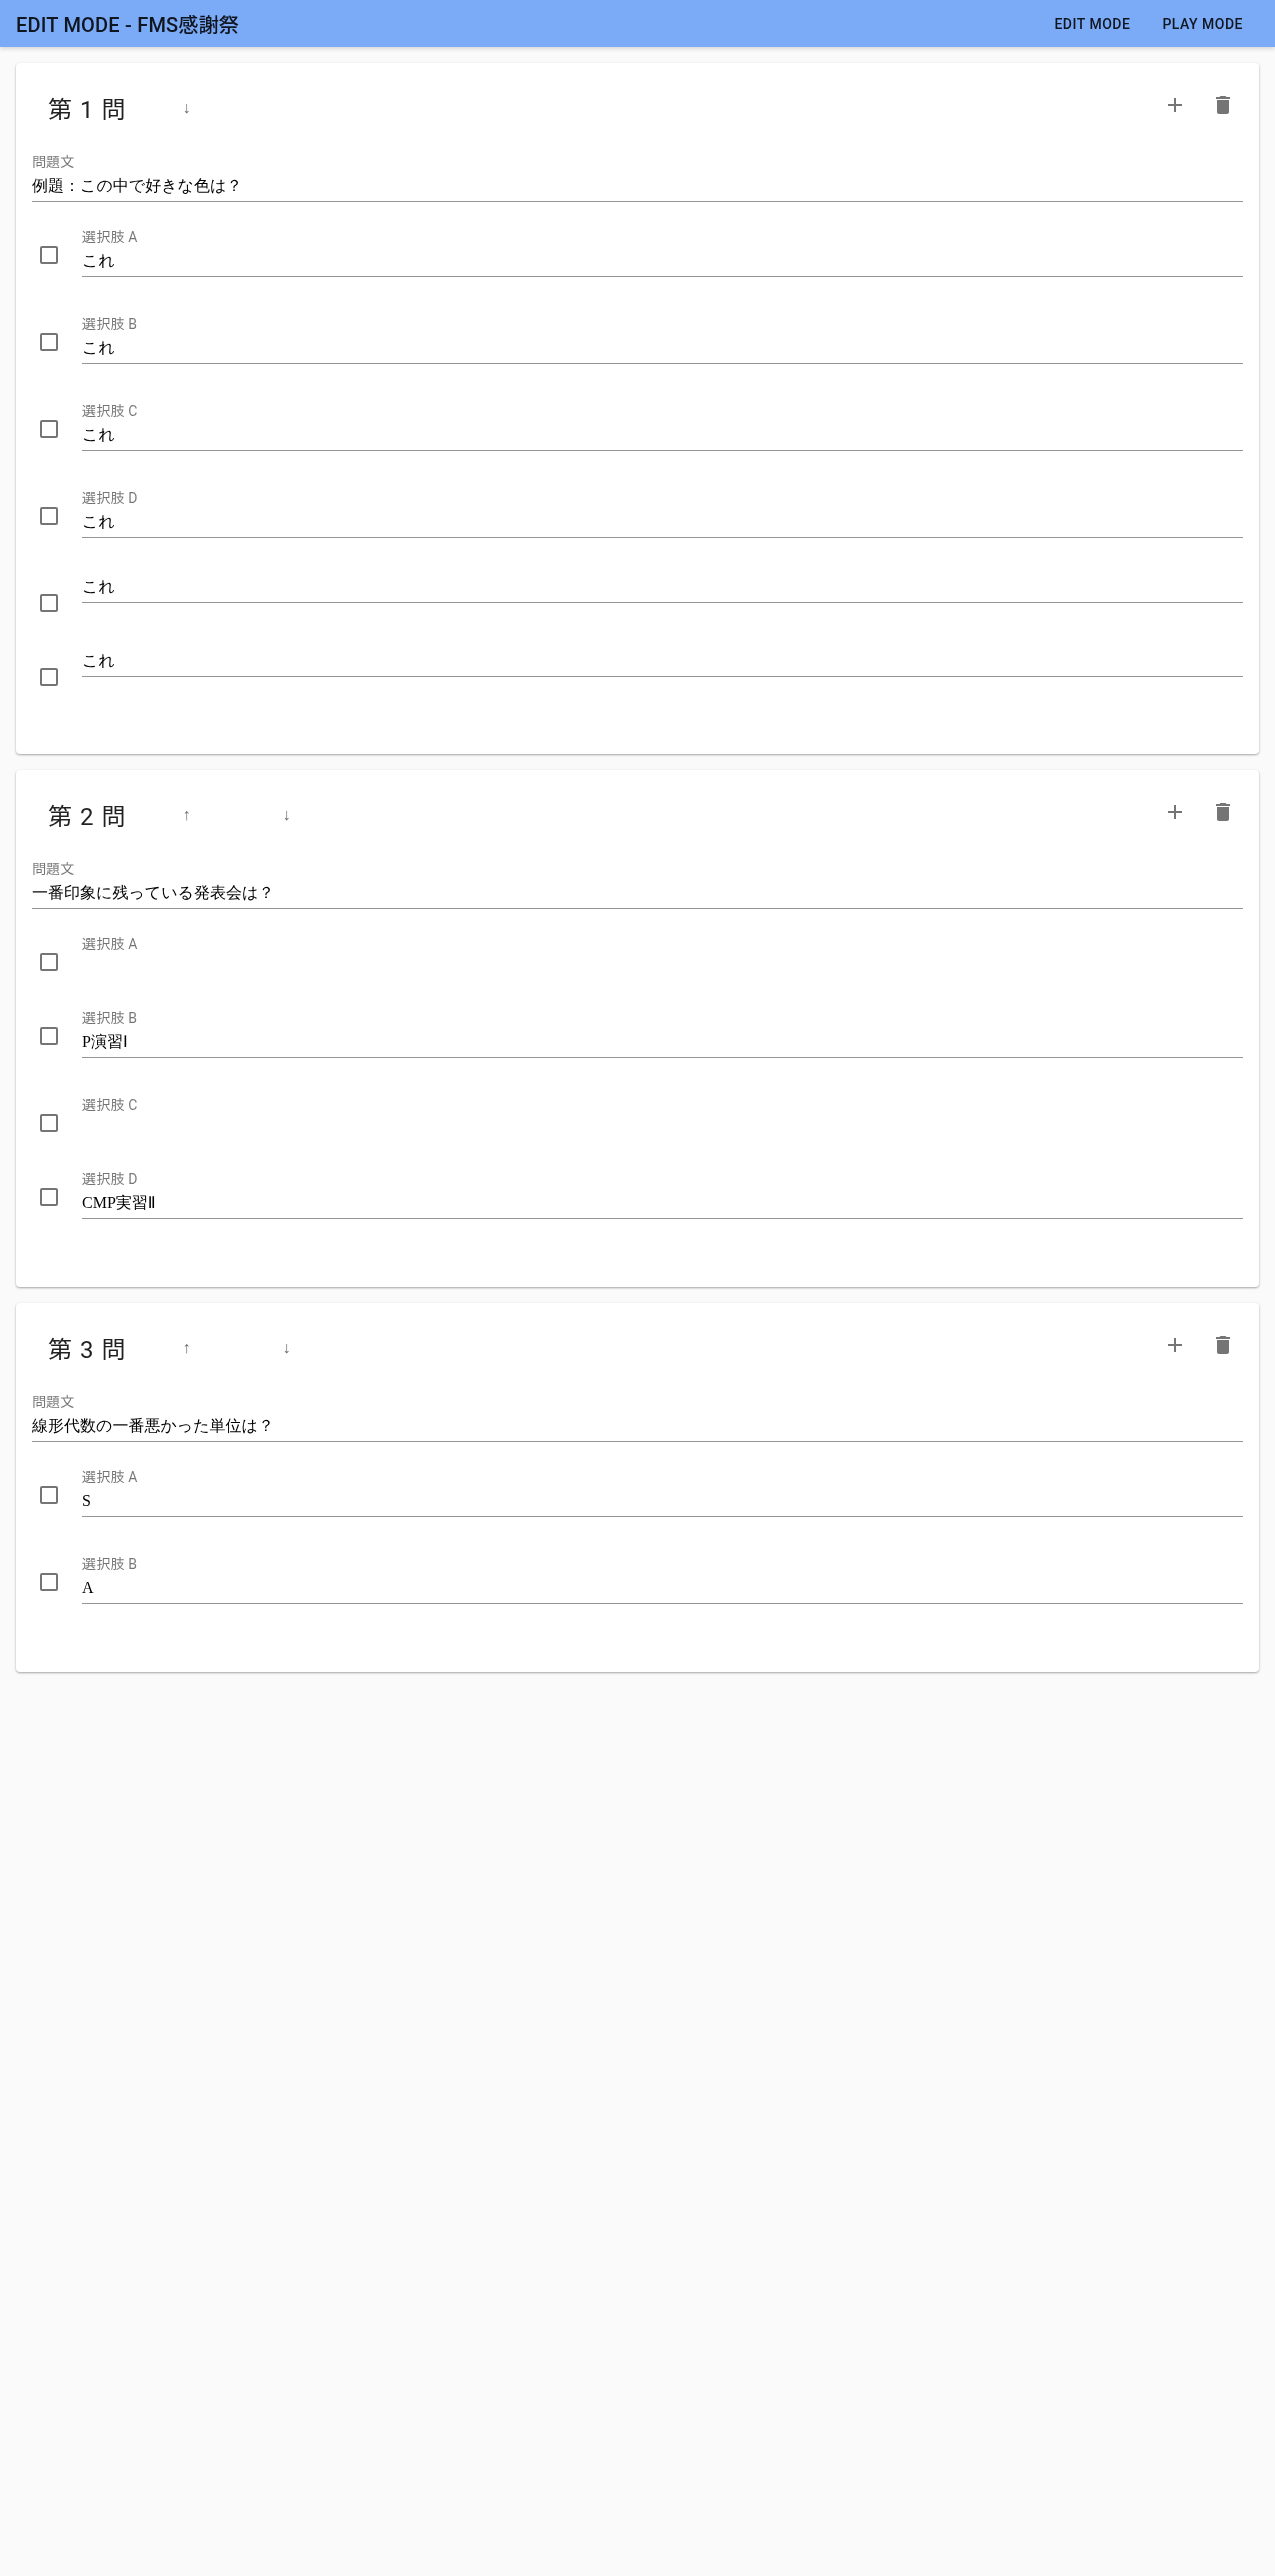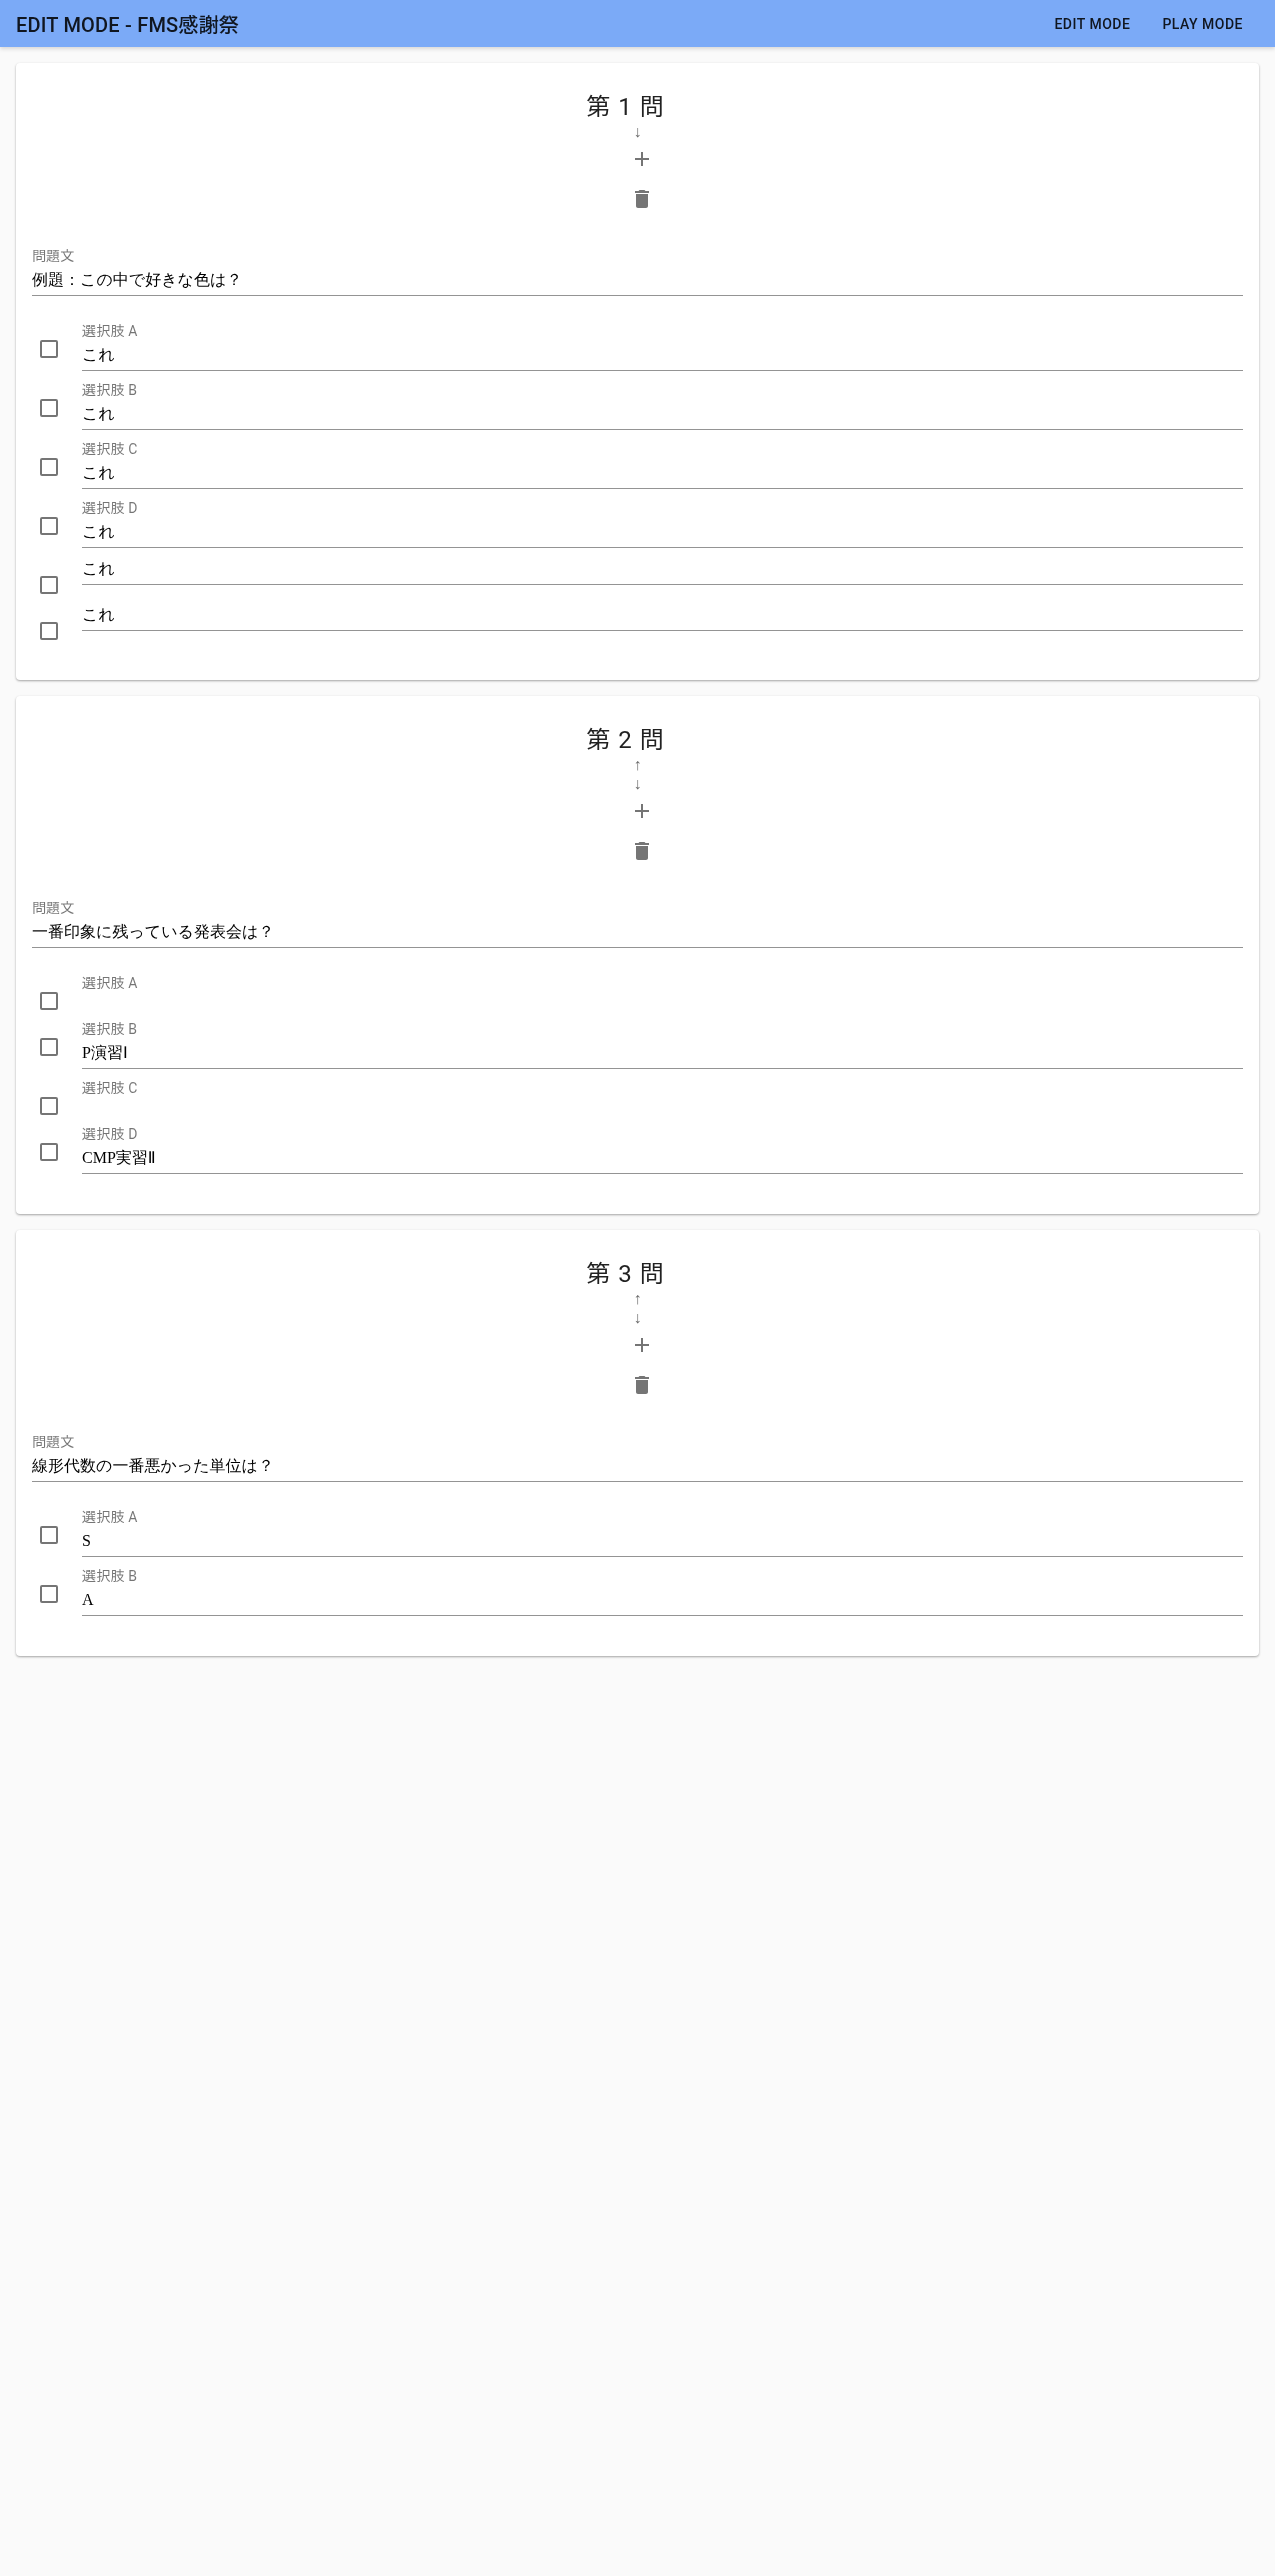--- a/index.html
+++ b/index.html
@@ -39,21 +39,20 @@
     margin: 16px;
     border-radius: 4px;
     box-shadow: 0 1px 3px rgba(0,0,0,.12), 0 1px 2px rgba(0,0,0,.24);
     padding: 24px 16px 32px 16px;
   }
 
   .card-header {
     display: flex;
     align-items: center;
     margin-bottom: 24px;
-    flex-direction: column;
   }
   .q-title {
     font-size: 24px;
     font-weight: 400;
     margin-left: 16px;
     margin-right: 40px;
     letter-spacing: 1px;
   }
   .arrow-btn {
     width: 40px;
@@ -91,21 +90,21 @@
     padding: 4px 0 6px 0;
     background: transparent;
     outline: none;
     font-family: Liberation Serif, serif;
   }
 
   .options { margin-top: 24px; }
   .option-row {
     display: flex;
     align-items: flex-start;
-    margin-bottom: 8px;
+    margin-bottom: 36px;
   }
   .checkbox {
     width: 18px; height: 18px;
     border: 2px solid rgba(0,0,0,.54);
     border-radius: 2px;
     margin: 20px 24px 0 8px;
     flex: 0 0 18px;
     cursor: pointer;
   }
   .option-field { flex: 1 1 auto; }

